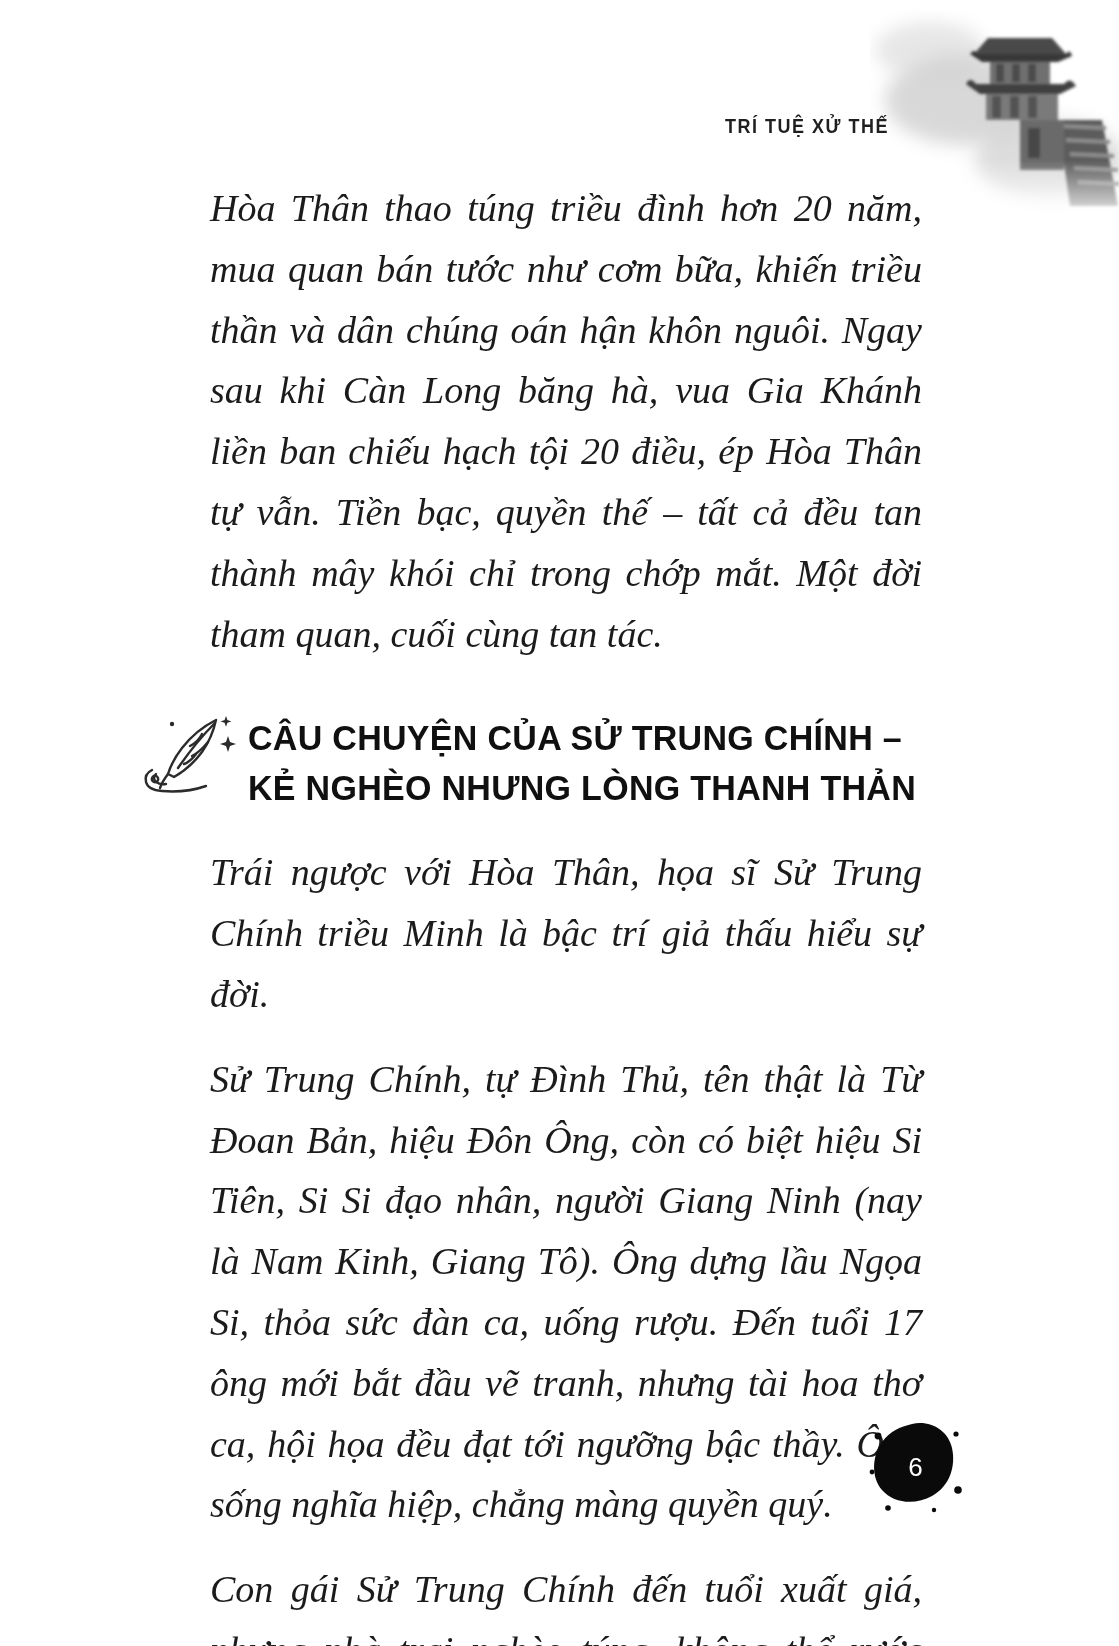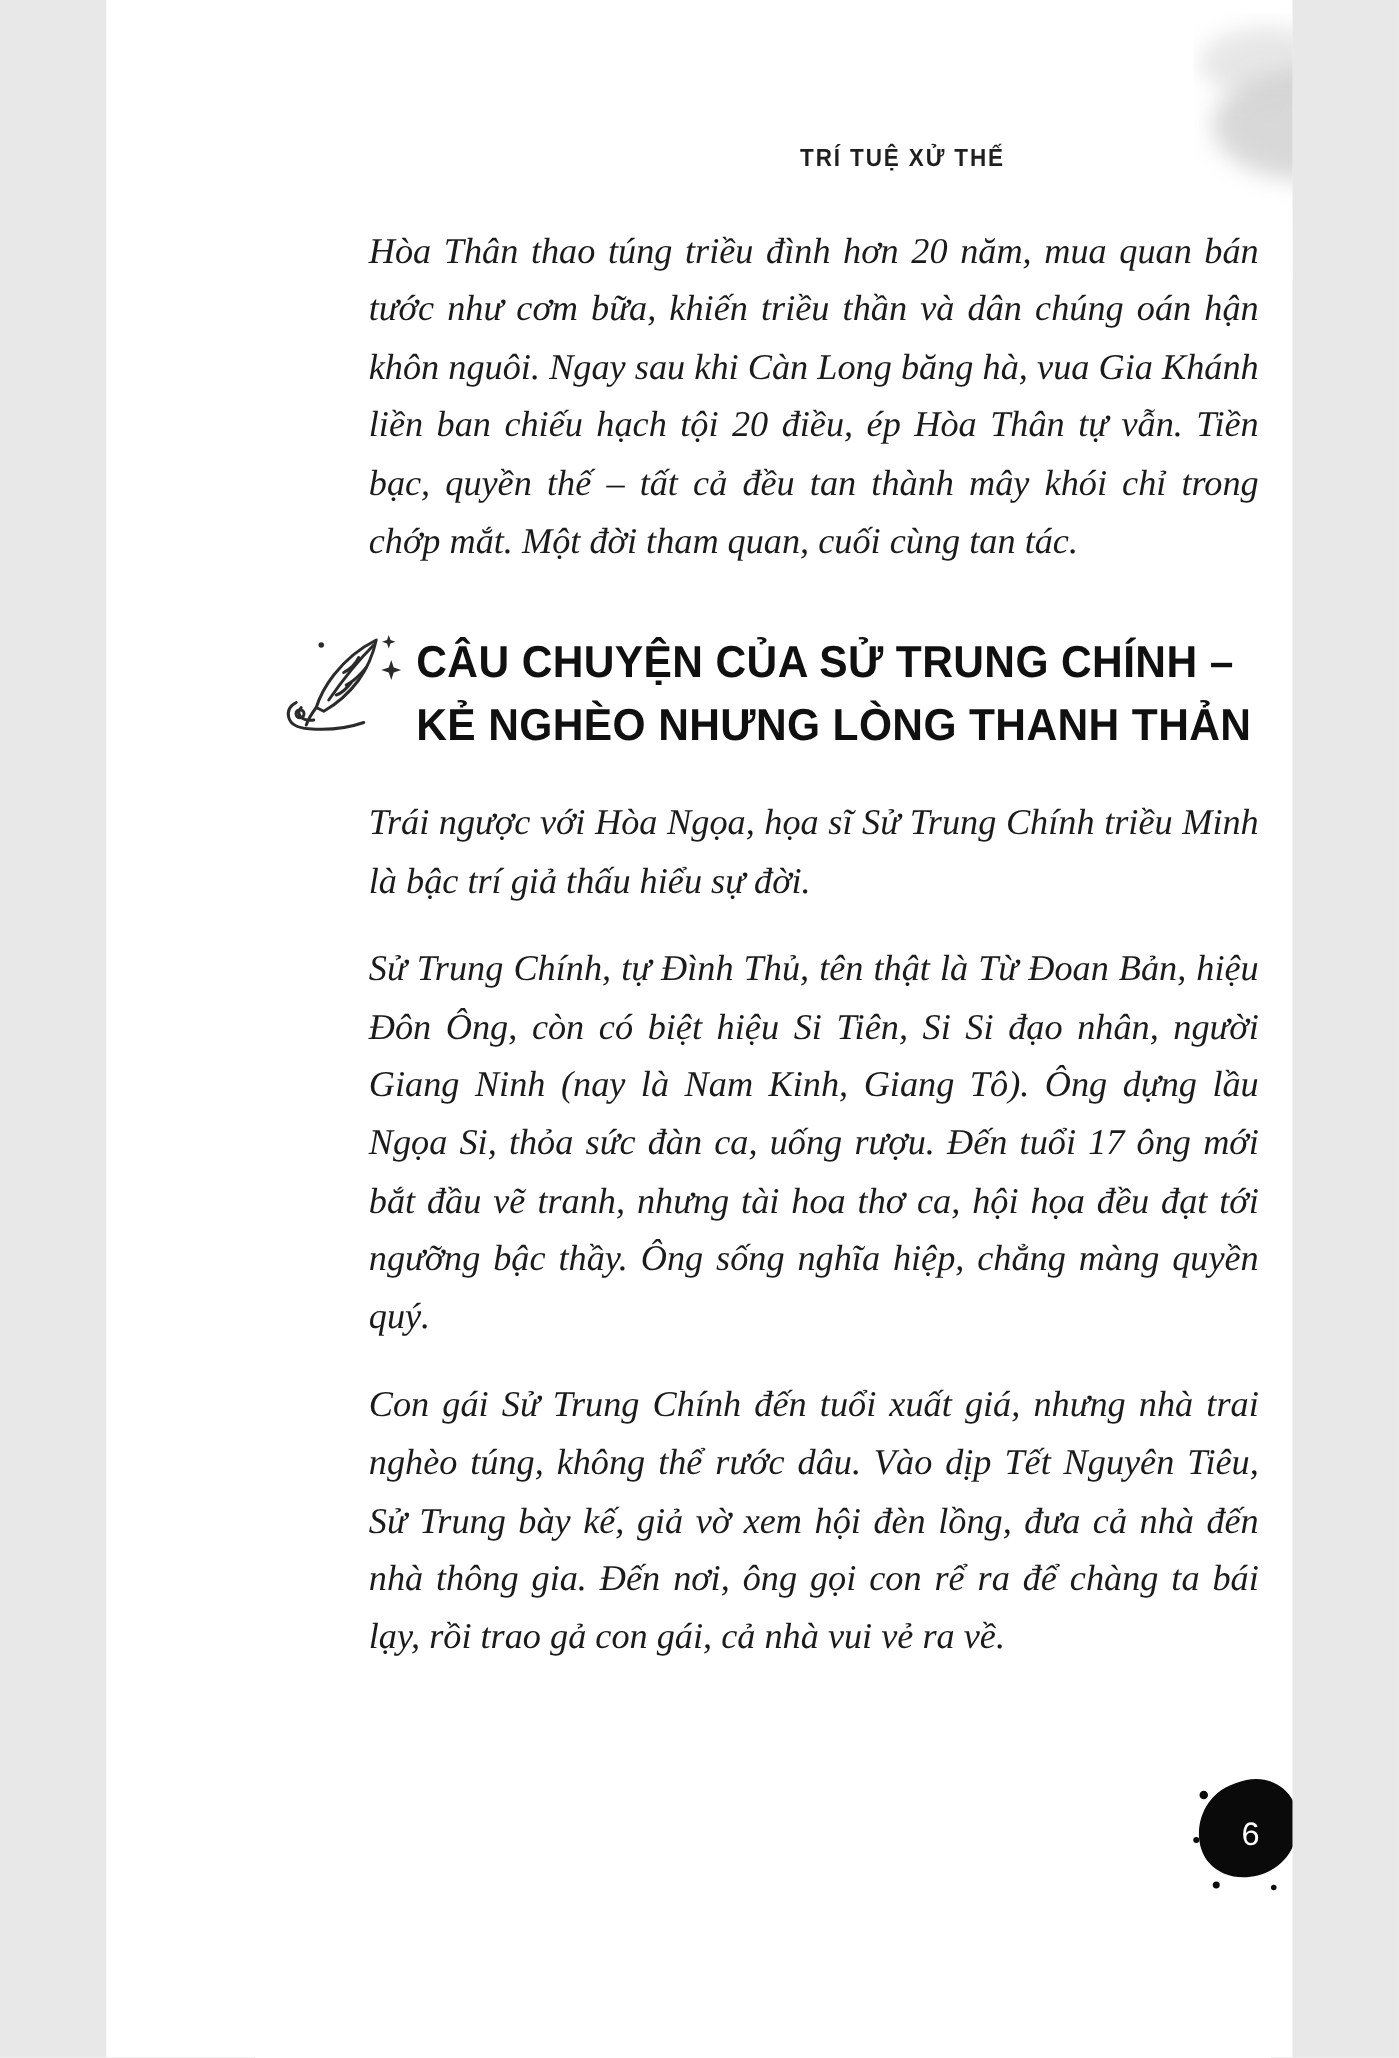--- a/index.html
+++ b/index.html
@@ -1,18 +1,18 @@
 <!DOCTYPE html>
 <html><head>
 <meta charset="utf-8">
 <style>
   html,body { margin:0; padding:0; background:#e8e8e8; }
   .page {
     position:relative;
-    width:949px; height:1646px;
+    width:1119px; height:1646px;
     margin:0 auto;
     background:#ffffff;
     font-family:"Liberation Serif", serif;
     overflow:hidden;
   }
 
   
   .ink-art { position:absolute; top:10px; left:870px; width:250px; height:215px; }
 
   
@@ -25,21 +25,21 @@
     color:#1f1f1f;
     transform:scaleY(1.1);
   }
 
   
   .content {
     position:absolute; left:210px; top:178px; width:712px;
   }
   .para {
     font-style:italic;
-    font-size:29px;
+    font-size:38px;
     line-height:1.60;
     text-align:justify;
     color:#1b1b1b;
     margin:0 0 24px 0;
   }
   .para.intro { margin-bottom:40px; }
 
   
   .section-head {
     display:flex;
@@ -150,21 +150,21 @@
             <circle cx="34" cy="16" r="2.2"></circle>
           </g>
         </svg>
       </div>
       <div class="heading-text">
         <div>CÂU CHUYỆN CỦA SỬ TRUNG CHÍNH –</div>
         <div>KẺ NGHÈO NHƯNG LÒNG THANH THẢN</div>
       </div>
     </div>
 
-    <p class="para">Trái ngược với Hòa Ngọa, họa sĩ Sử Trung Chính triều Minh là bậc trí giả thấu hiểu sự đời.</p>
+    <p class="para">Trái ngược với Hòa Thân, họa sĩ Sử Trung Chính triều Minh là bậc trí giả thấu hiểu sự đời.</p>
     <p class="para">Sử Trung Chính, tự Đình Thủ, tên thật là Từ Đoan Bản, hiệu Đôn Ông, còn có biệt hiệu Si Tiên, Si Si đạo nhân, người Giang Ninh (nay là Nam Kinh, Giang Tô). Ông dựng lầu Ngọa Si, thỏa sức đàn ca, uống rượu. Đến tuổi 17 ông mới bắt đầu vẽ tranh, nhưng tài hoa thơ ca, hội họa đều đạt tới ngưỡng bậc thầy. Ông sống nghĩa hiệp, chẳng màng quyền quý.</p>
     <p class="para">Con gái Sử Trung Chính đến tuổi xuất giá, nhưng nhà trai nghèo túng, không thể rước dâu. Vào dịp Tết Nguyên Tiêu, Sử Trung bày kế, giả vờ xem hội đèn lồng, đưa cả nhà đến nhà thông gia. Đến nơi, ông gọi con rể ra để chàng ta bái lạy, rồi trao gả con gái, cả nhà vui vẻ ra về.</p>
 
   </div>
 
   <div class="page-num-blob">
     <svg width="95" height="95" viewBox="0 0 95 95">
       <path fill="#0a0a0a" d="M44 4 C62 0 80 10 84 28 C88 46 82 66 64 76 C48 85 26 84 14 70 C3 57 4 36 14 22 C22 11 32 7 44 4 Z"></path>
       <circle cx="10" cy="16" r="3.4" fill="#0a0a0a"></circle>
       <circle cx="88" cy="14" r="2.6" fill="#0a0a0a"></circle>

